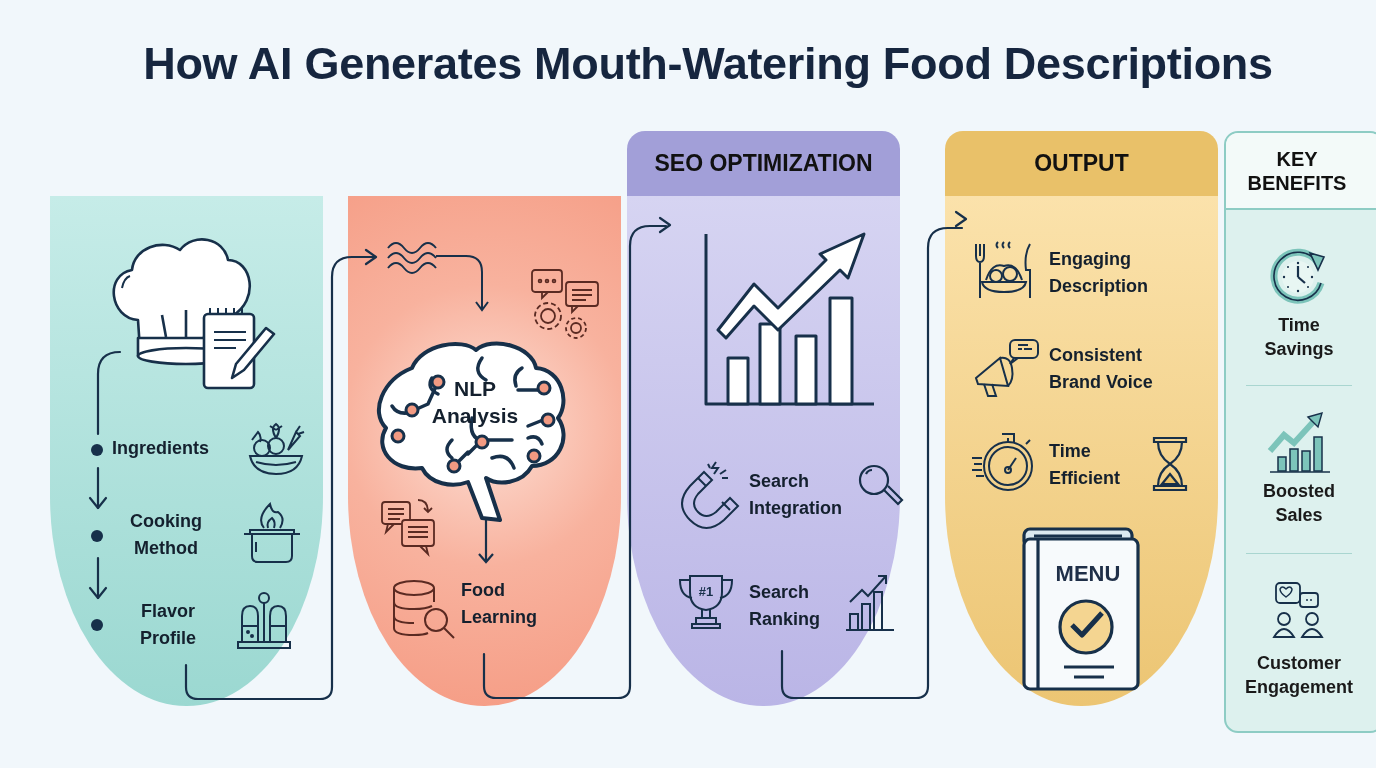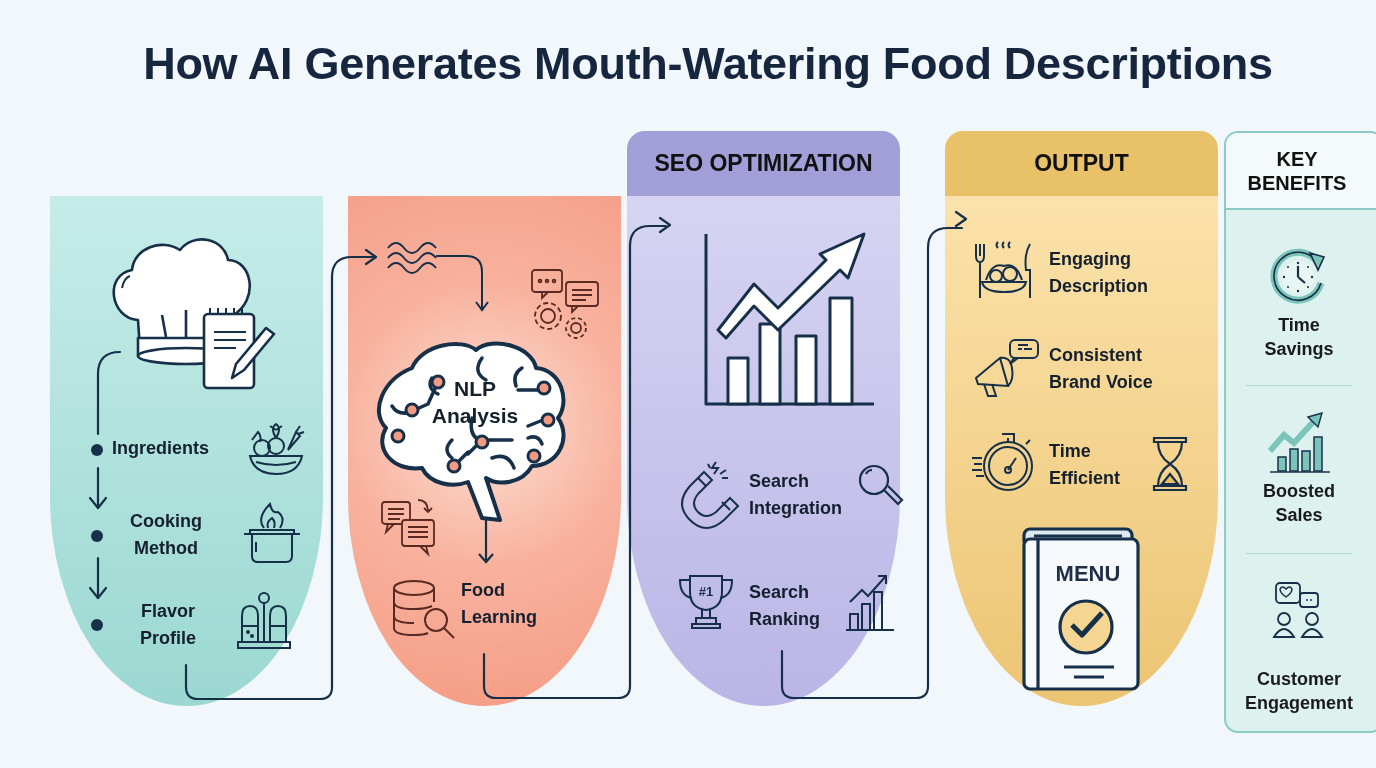--- a/index.html
+++ b/index.html
@@ -133,21 +133,21 @@
       <rect x="10" y="2" width="24" height="20" rx="4" fill="none" stroke="#17304a" stroke-width="1.8"></rect>
       <path d="M20 8 q-4 -4 -6 0 q0 4 6 8 q6 -4 6 -8 q-2 -4 -6 0z" fill="none" stroke="#17304a" stroke-width="1.5"></path>
       <rect x="34" y="12" width="18" height="14" rx="3" fill="none" stroke="#17304a" stroke-width="1.8"></rect>
       <circle cx="41" cy="19" r="1" fill="#17304a"></circle>
         <circle cx="45" cy="19" r="1" fill="#17304a"></circle>
       <circle cx="18" cy="38" r="6" fill="none" stroke="#17304a" stroke-width="1.8"></circle>
       <path d="M8 56 q10 -16 20 0 z" fill="none" stroke="#17304a" stroke-width="1.8"></path>
       <circle cx="46" cy="38" r="6" fill="none" stroke="#17304a" stroke-width="1.8"></circle>
       <path d="M36 56 q10 -16 20 0 z" fill="none" stroke="#17304a" stroke-width="1.8"></path>
     </svg>
-    <div class="lbl" style="margin-top:20px;">
+    <div class="lbl" style="margin-top:4px;">
       <div>Customer</div>
       <div>Engagement</div>
     </div>
   </div>
 </div>
 
 <svg class="flow" viewBox="0 0 1376 768">
   <g fill="none" stroke="#17304a" stroke-width="2.2" stroke-linecap="round" stroke-linejoin="round">
 
     <path d="M120 352 q-22 0 -22 22 v60"></path>

